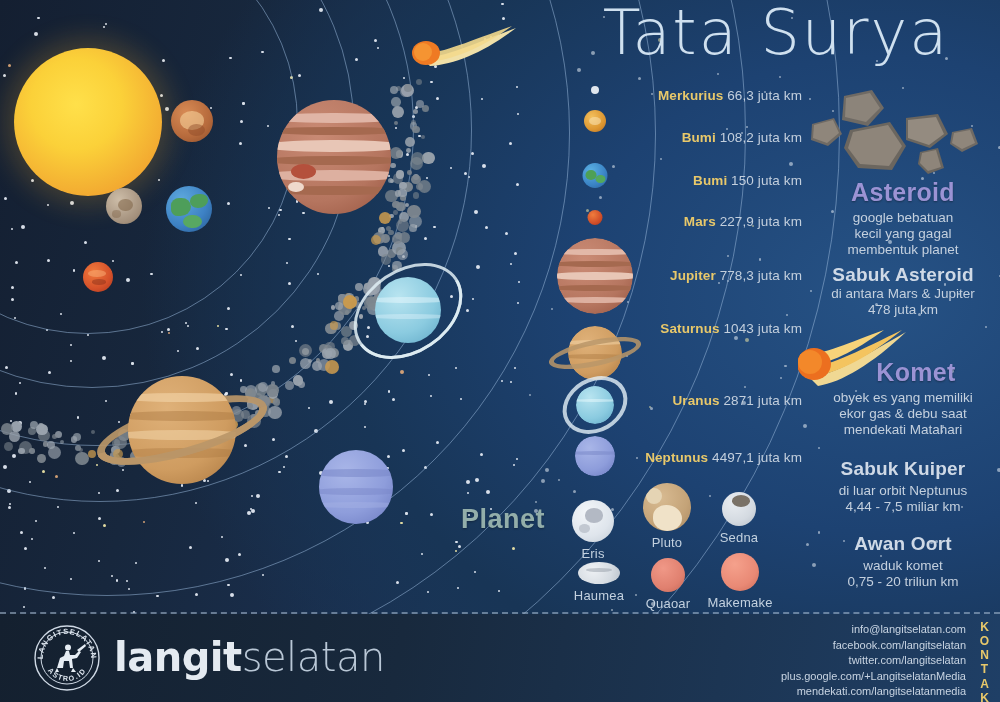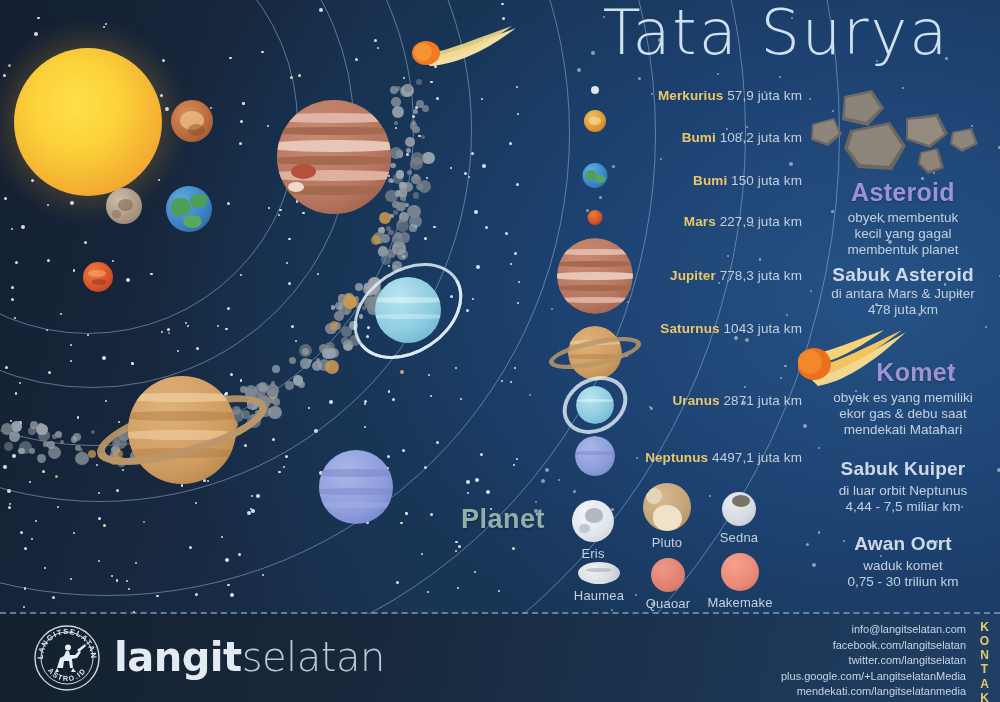--- a/index.html
+++ b/index.html
@@ -836,21 +836,21 @@
       <div class="band" style="top:34%;height:9%;background:rgba(240,252,255,.45);"></div>
     </div>
     <div style="position:absolute;left:50%;top:300px;transform:translateX(-50%) rotate(-30deg);width:68px;height:54px;border-radius:50%;border:4px solid rgba(228,240,248,.8);"></div>
     <div class="sp" style="top:358px;width:40px;height:40px;">
       <div style="position:absolute;inset:0;border-radius:50%;background:radial-gradient(circle at 36% 30%,#a9b6e8,#8e9ddb 58%,#6b7ac0 100%);"></div>
       <div class="band" style="top:38%;height:9%;background:rgba(122,136,200,.55);"></div>
     </div>
   </div>
 
   <div id="list">
-    <div class="row" style="top:0px"><span class="nm">Merkurius</span> <span class="ds">57,9 juta km</span></div>
+    <div class="row" style="top:0px"><span class="nm">Merkurius</span> <span class="ds">66,3 juta km</span></div>
     <div class="row" style="top:42px"><span class="nm">Bumi</span> <span class="ds">108,2 juta km</span></div>
     <div class="row" style="top:85px"><span class="nm">Bumi</span> <span class="ds">150 juta km</span></div>
     <div class="row" style="top:126px"><span class="nm">Mars</span> <span class="ds">227,9 juta km</span></div>
     <div class="row" style="top:180px"><span class="nm">Jupiter</span> <span class="ds">778,3 juta km</span></div>
     <div class="row" style="top:233px"><span class="nm">Saturnus</span> <span class="ds">1043 juta km</span></div>
     <div class="row" style="top:305px"><span class="nm">Uranus</span> <span class="ds">2871 juta km</span></div>
     <div class="row" style="top:362px"><span class="nm">Neptunus</span> <span class="ds">4497,1 juta km</span></div>
   </div>
 
   <div id="title">Tata Surya</div>
@@ -868,21 +868,21 @@
       <path d="M98,34 L126,31 L134,48 L119,59 L98,52 Z" fill="#948b80"></path>
       <path d="M142,46 L162,42 L168,58 L152,66 L140,58 Z" fill="#6f6a64"></path>
       <path d="M144,47 L160,44 L165,57 L152,63 L142,57 Z" fill="#8f867b"></path>
       <path d="M110,66 L128,62 L134,82 L118,88 L108,78 Z" fill="#6b665f"></path>
       <path d="M112,67 L126,64 L131,81 L118,85 L110,77 Z" fill="#8e857a"></path>
     </svg>
 
     <div class="blk" style="top:92px">
       <div class="h-purple">Asteroid</div>
       <div class="sub" style="margin-top:3px">
-        <div>obyek membentuk</div>
+        <div>google bebatuan</div>
         <div>kecil yang gagal</div>
         <div>membentuk planet</div>
       </div>
     </div>
 
     <div class="blk" style="top:178px">
       <div class="h-white">Sabuk Asteroid</div>
       <div class="sub" style="margin-top:0">
         <div>di antara Mars &amp; Jupiter</div>
         <div>478 juta km</div>
@@ -911,21 +911,21 @@
       <div class="sub" style="margin-top:3px">
         <div>di luar orbit Neptunus</div>
         <div>4,44 - 7,5 miliar km</div>
       </div>
     </div>
 
     <div class="blk" style="top:447px">
       <div class="h-white">Awan Oort</div>
       <div class="sub" style="margin-top:3px">
         <div>waduk komet</div>
-        <div>0,75 - 30 triliun km</div>
+        <div>0,75 - 20 triliun km</div>
       </div>
     </div>
   </div>
 
   <div id="katai">
     <div>Planet</div>
   </div>
 
   <div class="dw" style="left:562px;top:500px;width:62px;">
     <div class="ball" style="width:42px;height:42px;background:radial-gradient(circle at 36% 30%,#f3f6f9,#dfe5ec 60%,#c3ccd6 100%);">

